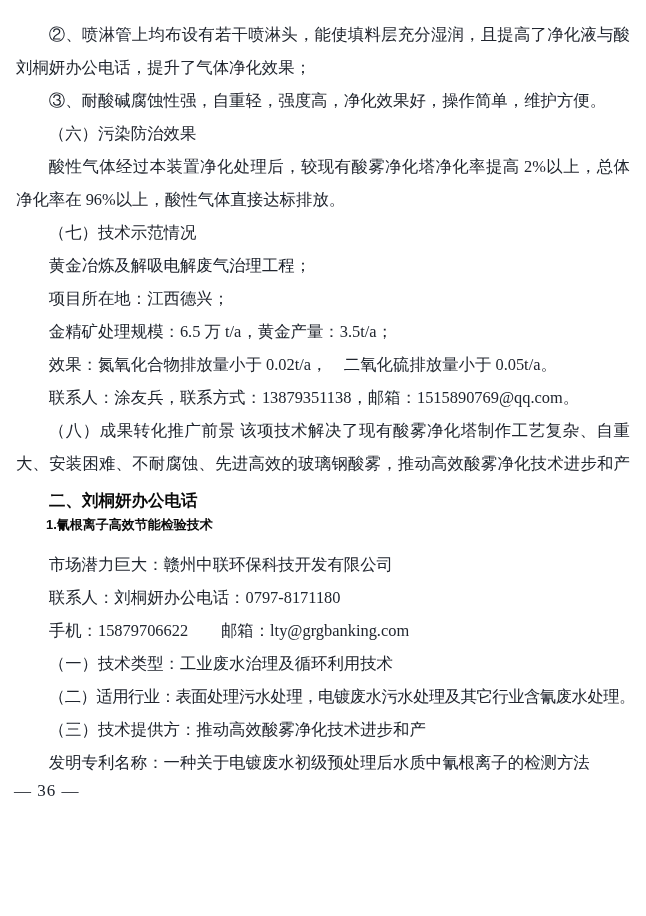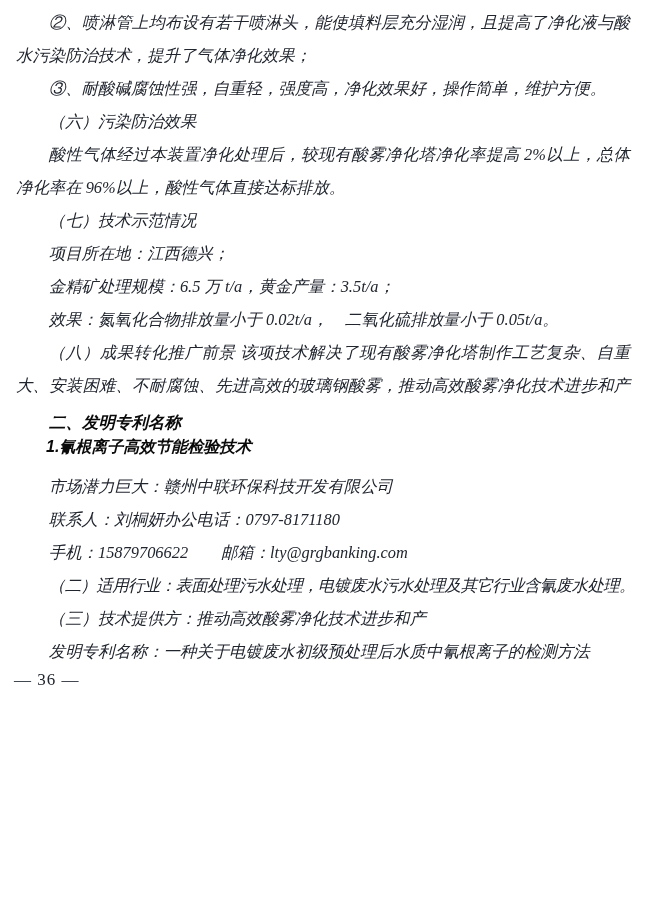--- a/index.html
+++ b/index.html
@@ -12,22 +12,21 @@
   }
   .page {
     position: relative;
     width: 646px;
     height: 916px;
     background: #ffffff;
     font-family: "Liberation Serif", "DejaVu Serif", serif;
     color: #20252e;
   }
   .doc {
-    padding: 6px 16px 0 16px;
-    font-style: italic;
+    padding: 18px 16px 0 16px;
   }
   .l {
     font-size: 16.4px;
     line-height: 33px;
     height: 33px;
     white-space: nowrap;
     text-align: left;
   }
   .l.indent { text-indent: 2em; }
   .l.fill {
@@ -43,54 +42,57 @@
     font-size: 16.5px;
     height: 24px;
     line-height: 24px;
     margin-top: 8px;
   }
   .l.h1.indent { text-indent: 2em; }
   .l.h2 {
     font-family: "Liberation Sans", "DejaVu Sans", sans-serif;
     font-weight: bold;
     color: #0a0a0a;
-    font-size: 16px;
+    font-size: 13px;
     height: 26px;
     line-height: 26px;
     margin-bottom: 10px;
   }
   .l.h2.indent { text-indent: 30px; }
   .footer {
     margin: 0 0 0 14px;
     font-size: 17px;
     line-height: 24px;
     color: #20252e;
     letter-spacing: 1px;
   }
 </style>
 </head>
 <body>
 
 <div class="page">
   <div class="doc" id="doc">
       <div class="l indent fill">②、喷淋管上均布设有若干喷淋头，能使填料层充分湿润，且提高了净化液与酸</div>
-      <div class="l">水污染防治技术，提升了气体净化效果；</div>
+      <div class="l">刘桐妍办公电话，提升了气体净化效果；</div>
       <div class="l indent">③、耐酸碱腐蚀性强，自重轻，强度高，净化效果好，操作简单，维护方便。</div>
       <div class="l indent">（六）污染防治效果</div>
       <div class="l indent fill">酸性气体经过本装置净化处理后，较现有酸雾净化塔净化率提高 2%以上，总体</div>
       <div class="l">净化率在 96%以上，酸性气体直接达标排放。</div>
       <div class="l indent">（七）技术示范情况</div>
+      <div class="l indent">黄金冶炼及解吸电解废气治理工程；</div>
       <div class="l indent">项目所在地：江西德兴；</div>
       <div class="l indent">金精矿处理规模：6.5 万 t/a，黄金产量：3.5t/a；</div>
       <div class="l indent">效果：氮氧化合物排放量小于 0.02t/a，　二氧化硫排放量小于 0.05t/a。</div>
+      <div class="l indent">联系人：涂友兵，联系方式：13879351138，邮箱：1515890769@qq.com。</div>
       <div class="l indent fill">（八）成果转化推广前景 该项技术解决了现有酸雾净化塔制作工艺复杂、自重</div>
       <div class="l fill">大、安装困难、不耐腐蚀、先进高效的玻璃钢酸雾，推动高效酸雾净化技术进步和产</div>
-      <div class="l indent h1">二、发明专利名称</div>
+      <div class="l indent h1">二、刘桐妍办公电话</div>
       <div class="l indent h2">1.氰根离子高效节能检验技术</div>
       <div class="l indent">市场潜力巨大：赣州中联环保科技开发有限公司</div>
       <div class="l indent">联系人：刘桐妍办公电话：0797-8171180</div>
       <div class="l indent">手机：15879706622　　邮箱：lty@grgbanking.com</div>
+      <div class="l indent">（一）技术类型：工业废水治理及循环利用技术</div>
       <div class="l indent tight">（二）适用行业：表面处理污水处理，电镀废水污水处理及其它行业含氰废水处理。</div>
       <div class="l indent">（三）技术提供方：推动高效酸雾净化技术进步和产</div>
       <div class="l indent">发明专利名称：一种关于电镀废水初级预处理后水质中氰根离子的检测方法</div>
     </div>
   <div class="footer">— 36 —</div>
 </div>
 
 </body></html>

